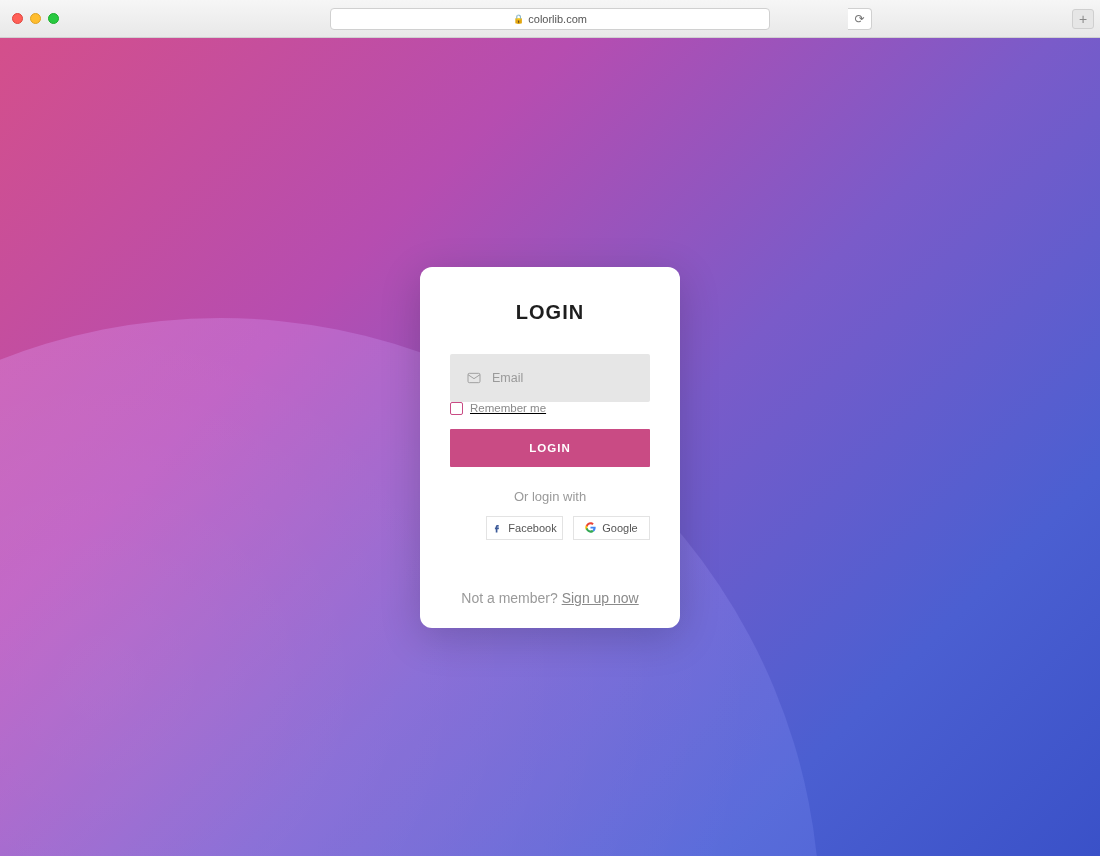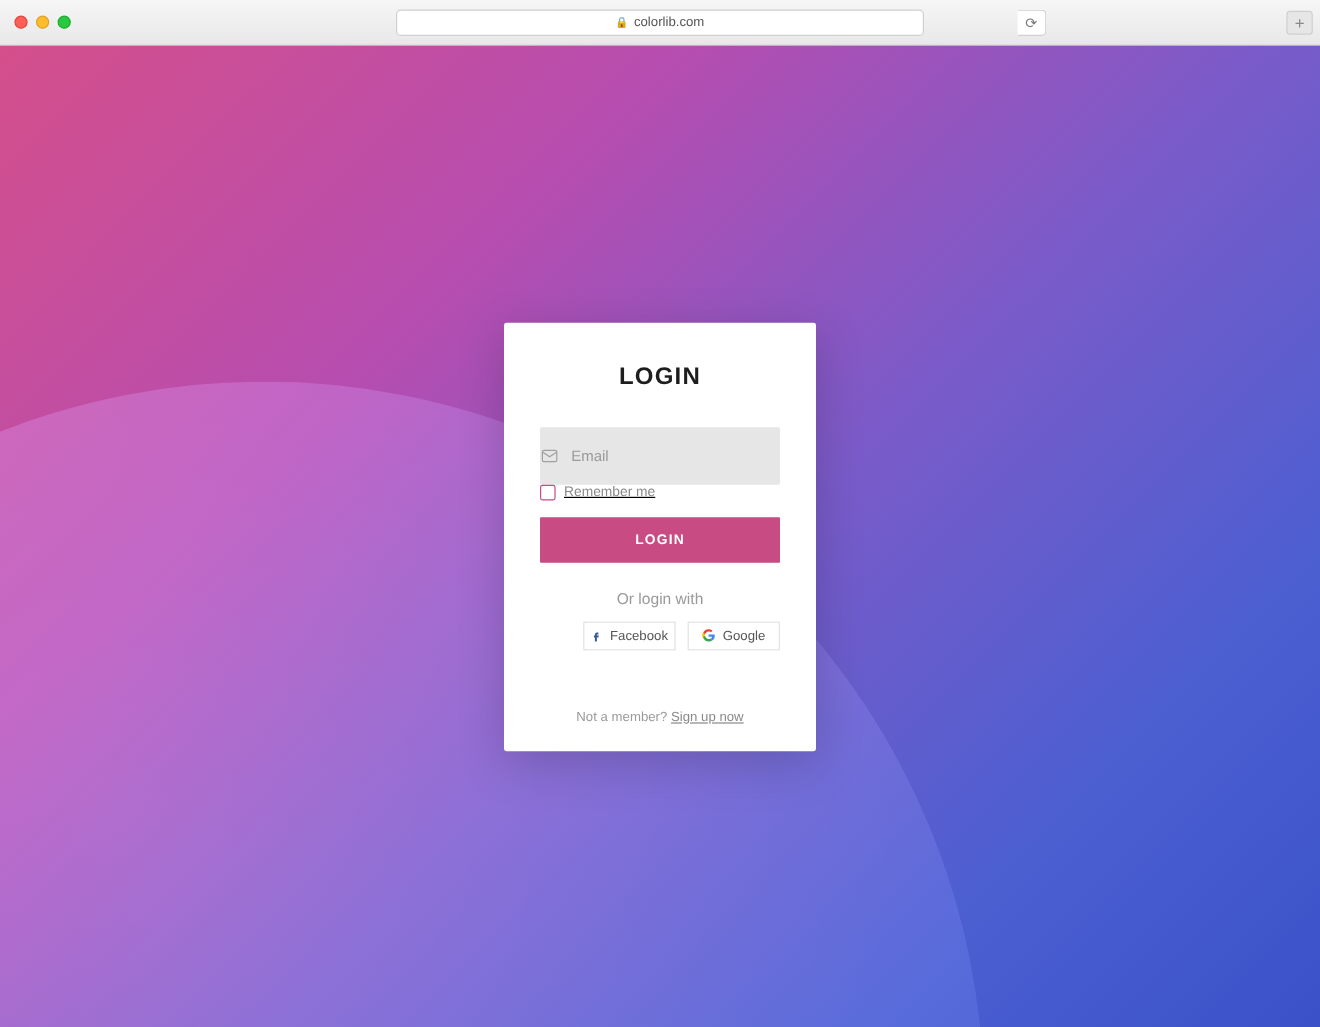--- a/index.html
+++ b/index.html
@@ -56,39 +56,39 @@
     background: radial-gradient(circle at 40% 30%, rgba(255,255,255,0.06), rgba(255,255,255,0) 60%),
                 linear-gradient(135deg, rgba(110,100,220,0.35), rgba(60,70,200,0.2));
     mix-blend-mode: screen;
   }
 
   
   .card {
     position:relative;
     width:260px;
     background:#fff;
-    border-radius:2px;
+    border-radius:12px;
     padding:34px 30px 22px;
     box-shadow: 0 10px 40px rgba(0,0,0,0.18);
     z-index:2;
   }
   .title {
     text-align:center;
     font-weight:800;
     font-size:20px;
     letter-spacing:1px;
     color:#1e1e1e;
     margin-bottom:30px;
   }
   .field {
     display:flex; align-items:center;
     background:#e6e6e6;
     border-radius:2px;
     height:48px;
-    padding:0 0;
+    padding:0 16px;
     margin-bottom:0;
   }
   .field svg { flex:0 0 auto; width:16px; height:16px; stroke:#a0a0a0; fill:none; stroke-width:1.5; margin-right:10px; }
   .field input {
     border:none; background:transparent; outline:none;
     font-size:12.5px; color:#555; width:100%;
   }
   .field input::placeholder { color:#9a9a9a; }
 
   .remember { display:flex; align-items:center; gap:7px; margin:0 0 14px;text-decoration:underline; }
@@ -112,21 +112,21 @@
   .socials { display:flex; gap:10px; margin-bottom:50px;padding-left:36px; }
   .social-btn {
     flex:1; height:24px;
     border:1px solid #e3e3e3; background:#fff;
     display:flex; align-items:center; justify-content:center; gap:6px;
     font-size:11px; color:#555; cursor:pointer;
   }
   .fb-icon { width:10px; height:10px; }
   .g-icon { width:11px; height:11px; }
 
-  .footer { text-align:center; font-size:11px; color:#9a9a9a; }
+  .footer { text-align:center; font-size:14px; color:#9a9a9a; }
   .footer a { color:#8a8a8a; text-decoration:underline; cursor:pointer; }
 </style>
 </head>
 <body>
 
 <div class="chrome">
   <div class="traffic">
     <span class="dot red"></span>
     <span class="dot yellow"></span>
     <span class="dot green"></span>

